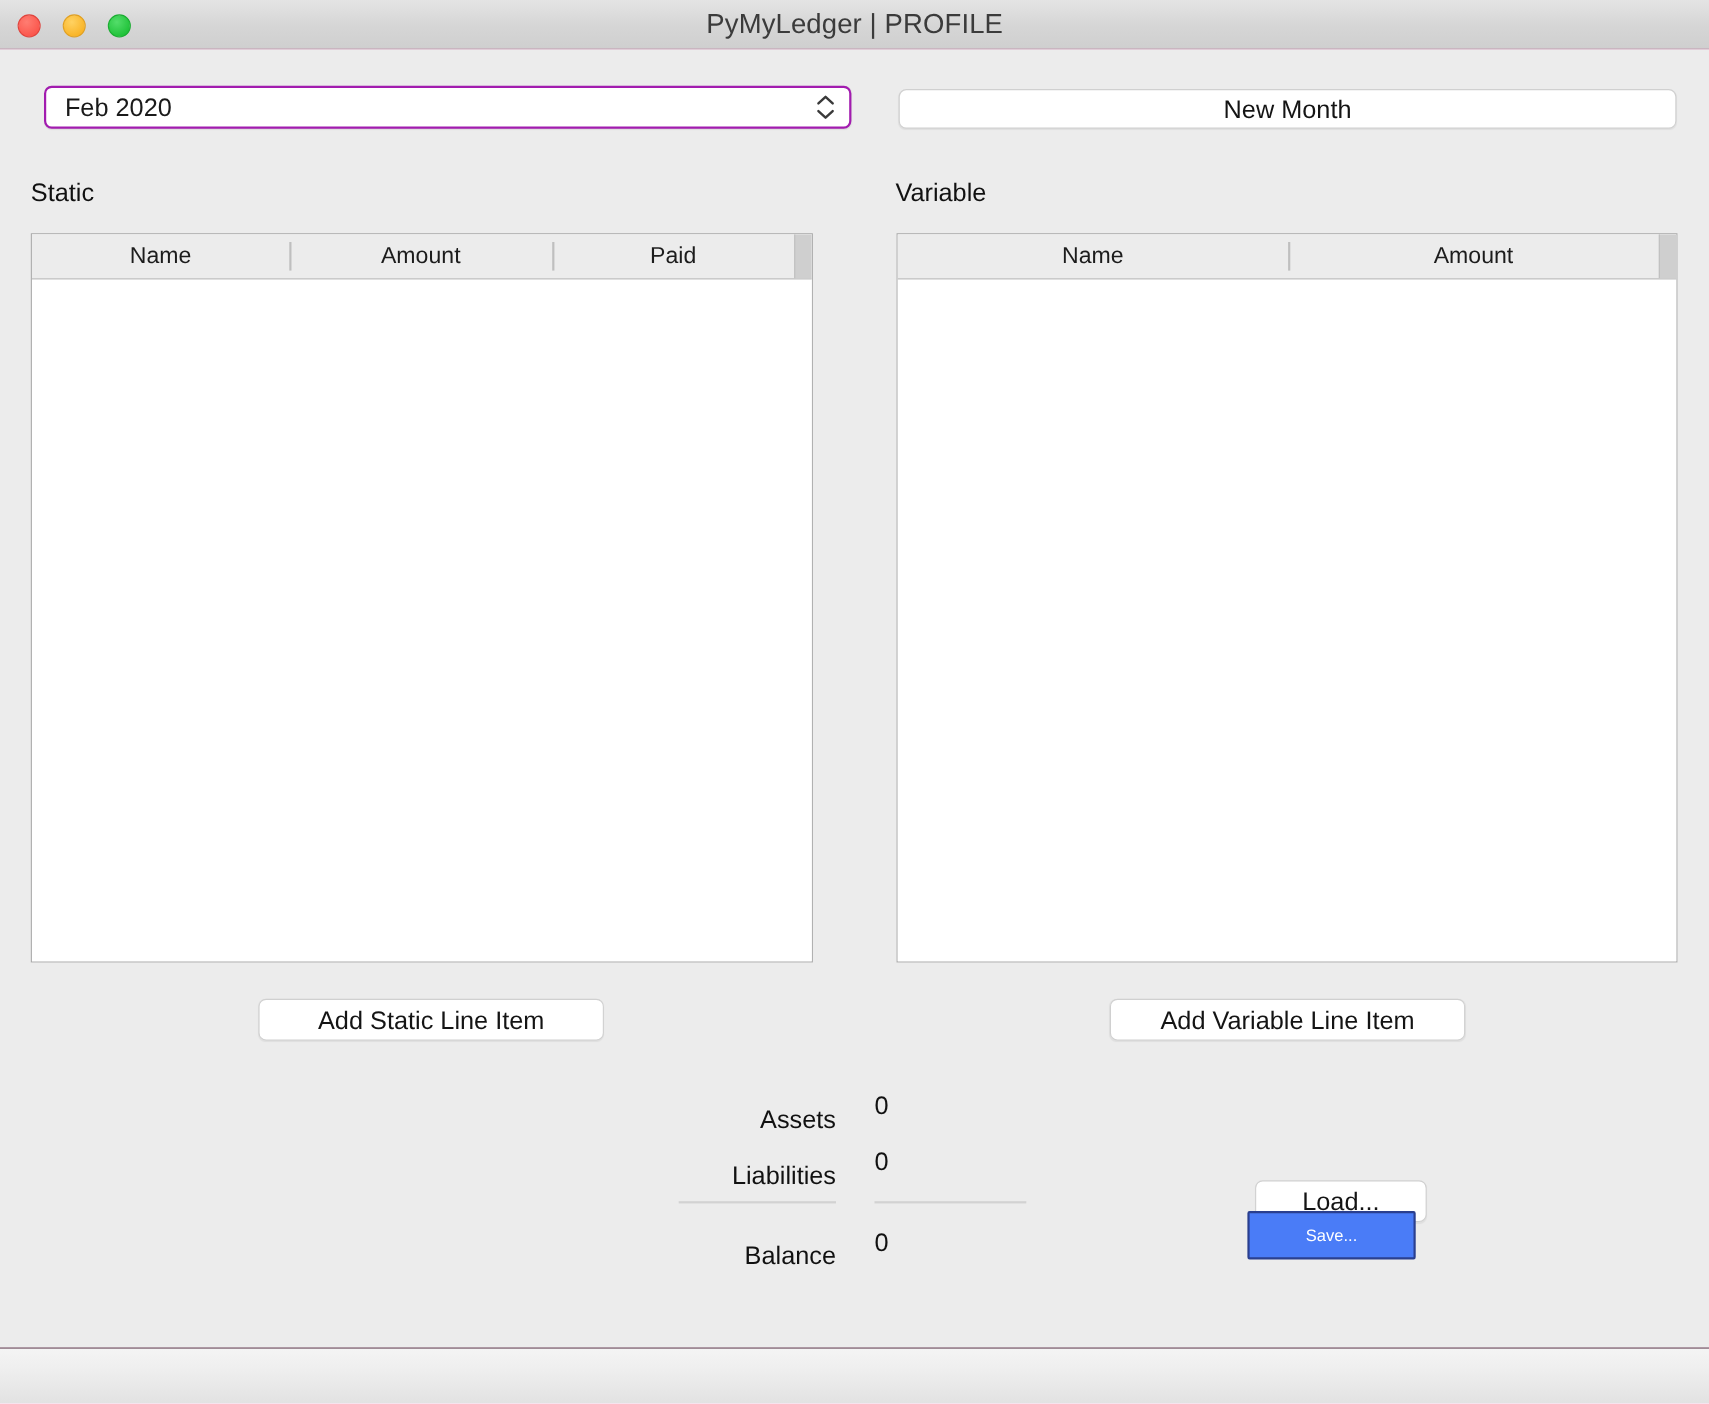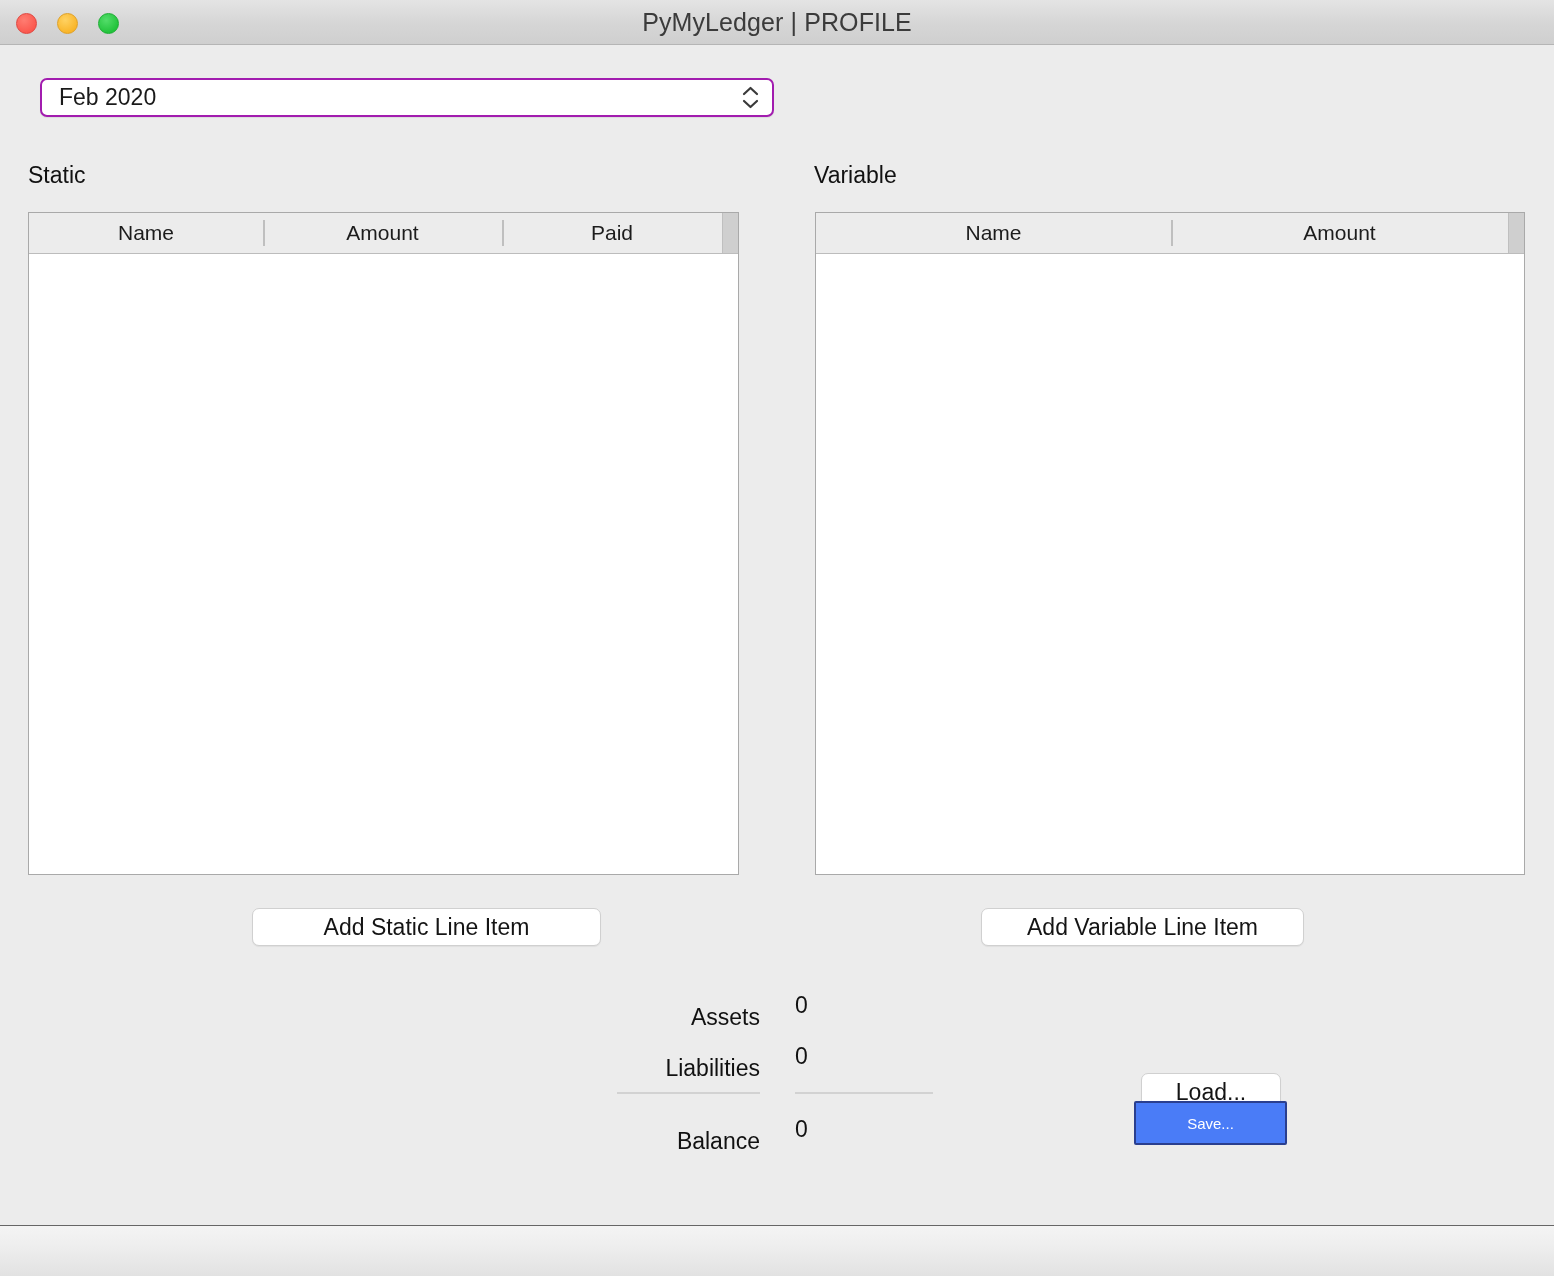--- a/index.html
+++ b/index.html
@@ -186,22 +186,22 @@
     border-radius: 7px;
     box-shadow: 0 1px 1px rgba(0,0,0,0.06);
     font-size: 23px;
     color: #141414;
     font-family: "Liberation Sans", sans-serif;
     cursor: default;
     display: flex;
     align-items: center;
     justify-content: center;
   }
-  .add-btn.static   { left: 252px;  top: 863px; width: 349px; }
-  .add-btn.variable { left: 981px; top: 863px; width: 323px; }
+  .add-btn.static   { left: 235px;  top: 863px; width: 314px; }
+  .add-btn.variable { left: 1009px; top: 863px; width: 323px; }
 
   
   .summary {
     position: absolute;
     left: 617px;
     top: 935px;
     width: 320px;
   }
   .sum-row {
     display: flex;
@@ -229,21 +229,21 @@
   }
   .sum-rules .rule-a { width: 143px; height: 2px; background: #d2d2d2; }
   .sum-rules .rule-gap { width: 35px; }
   .sum-rules .rule-b { width: 138px; height: 2px; background: #d2d2d2; }
 
   
   .load-btn {
     position: absolute;
     left: 1141px;
     top: 1028px;
-    width: 140px;
+    width: 156px;
     height: 38px;
     background: #ffffff;
     border: 1px solid #d0d0d0;
     border-radius: 7px;
     box-shadow: 0 1px 1px rgba(0,0,0,0.06);
     font-size: 23px;
     color: #141414;
     font-family: "Liberation Sans", sans-serif;
     cursor: default;
     display: flex;
@@ -300,20 +300,21 @@
       <span class="stepper">
         <svg width="17" height="10" viewBox="0 0 17 10">
             <polyline points="2,8 8.5,2 15,8" fill="none" stroke="#3a3a3a" stroke-width="2.2" stroke-linecap="round" stroke-linejoin="round"></polyline>
           </svg>
         <svg width="17" height="10" viewBox="0 0 17 10">
             <polyline points="2,2 8.5,8 15,2" fill="none" stroke="#3a3a3a" stroke-width="2.2" stroke-linecap="round" stroke-linejoin="round"></polyline>
           </svg>
       </span>
     </div>
 
+    <div class="new-month-btn">New Month</div>
 
     <div class="section-label static-lbl">Static</div>
     <div class="section-label variable-lbl">Variable</div>
 
     <div class="table static">
       <div class="thead">
         <div class="th" style="width:234px">Name</div>
         <div class="th" style="width:239px">Amount</div>
         <div class="th" style="width:220px">Paid</div>
         <div class="th-scrollcap"></div>

